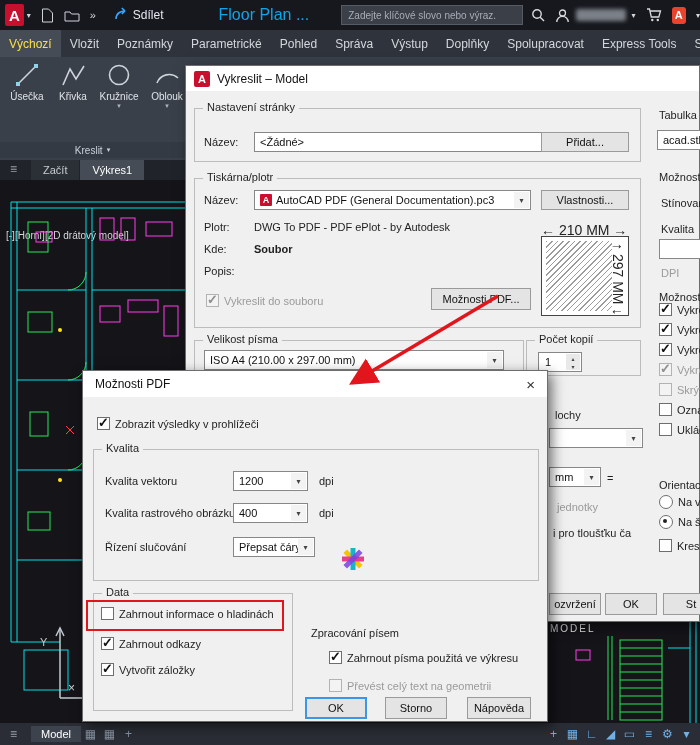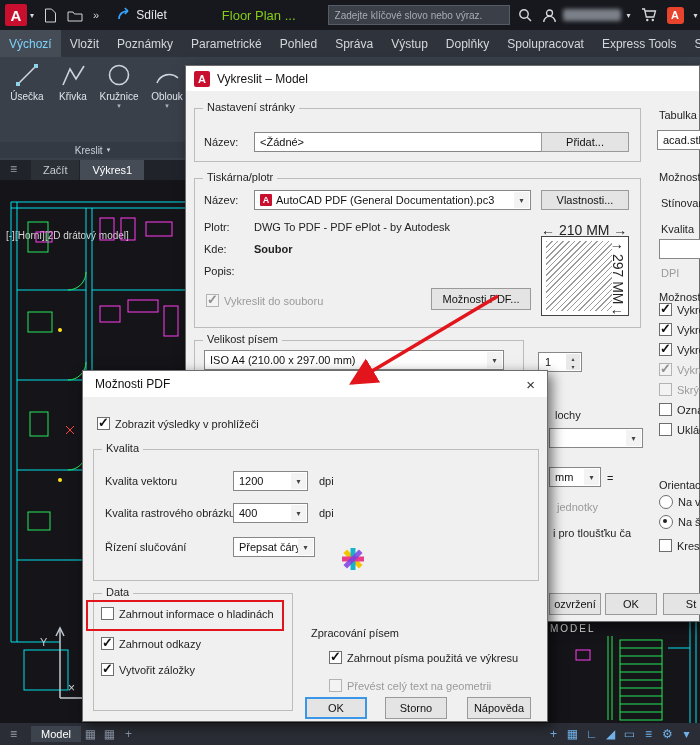--- a/index.html
+++ b/index.html
@@ -3,29 +3,29 @@
 <meta charset="utf-8">
 <style>
   html,body{margin:0;padding:0;background:#101014;font-family:"Liberation Sans",sans-serif;}
   .page{position:relative;width:700px;height:745px;overflow:hidden;background:#15151a;}
   .abs{position:absolute;}
   
   .titlebar{position:absolute;left:0;top:0;width:700px;height:30px;background:#17181e;display:flex;align-items:center;z-index:6;}
   .applogo{width:22px;height:22px;background:#c8102e;color:#fff;font-weight:bold;font-size:15px;display:flex;align-items:center;justify-content:center;margin-left:5px;border-radius:2px;}
   .qat{display:flex;align-items:center;gap:10px;margin-left:10px;color:#cfd4db;}
   .sharebox{display:flex;align-items:center;gap:5px;margin-left:18px;color:#e6e9ee;font-size:12px;}
-  .doctitle{margin-left:55px;color:#84cc16;font-size:13px;white-space:nowrap;}
+  .doctitle{margin-left:55px;color:#0ea5e9;font-size:16px;white-space:nowrap;}
   .searchbox{margin-left:32px;}
   .searchbox input{width:168px;height:18px;background:#3a3f48;border:1px solid #565c66;color:#cfd3da;font-size:10px;padding:0 6px;font-family:"Liberation Sans",sans-serif;}
   .searchbox input::placeholder{color:#a7adb6;}
   .tb-ico{display:flex;align-items:center;justify-content:center;color:#d3d7de;}
   .userblur{width:58px;height:12px;background:#8e939b;border-radius:2px;filter:blur(2px);opacity:.85;}
   .tabsrow{position:absolute;left:0;top:30px;width:700px;height:27px;background:#2f343c;display:flex;align-items:stretch;z-index:6;overflow:hidden;}
   .rtab{padding:0 9px;font-size:12px;color:#d4d7dc;display:flex;align-items:center;white-space:nowrap;}
-  .rtab.active{background:#454c56;color:#7dd3fc;}
+  .rtab.active{background:#454c56;color:#fde047;}
   .ribbon{position:absolute;left:0;top:57px;width:700px;height:103px;background:#3a404a;z-index:5;}
   .tool{position:absolute;width:46px;text-align:center;color:#dfe3e8;font-size:10px;}
   .panel-label{position:absolute;left:0;top:85px;width:185px;height:16px;background:#343a43;color:#ccd1d8;font-size:10px;display:flex;align-items:center;justify-content:center;gap:4px;}
   .filetabs{position:absolute;left:0;top:160px;width:700px;height:20px;background:#20232a;display:flex;align-items:stretch;z-index:5;color:#c7ccd3;font-size:11px;}
   .ftab{padding:0 12px;display:flex;align-items:center;background:#2b2f36;margin-right:1px;}
   .ftab.active{background:#454c56;color:#fff;}
   
   .drawarea{position:absolute;left:0;top:180px;width:700px;height:543px;background:#141419;z-index:1;}
   .vplabel{position:absolute;left:6px;top:6px;font-size:10px;color:#d8d8d8;white-space:nowrap;margin-top:44px;}
   
@@ -295,27 +295,30 @@
     <div class="paper" style="left:355px;top:170px;width:86px;height:78px;">
       <div class="hatch" style="left:4px;top:4px;right:16px;bottom:4px;"></div>
       <span class="dimlabel" style="position:absolute;right:2px;top:6px;writing-mode:vertical-rl;">
         <span>↑</span>
         <span>297 MM</span>
         <span>↓</span>
       </span>
     </div>
 
     <div class="grp" style="left:8px;top:274px;width:330px;height:36px;">
-      <span class="grp-label">Velikost písem</span>
+      <span class="grp-label">Velikost písma</span>
     </div>
     <div class="dd" style="left:18px;top:284px;width:300px;height:20px;">
       <span>ISO A4 (210.00 x 297.00 mm)</span>
       <span class="dd-arr">▾</span>
     </div>
 
+    <div class="grp" style="left:340px;top:274px;width:115px;height:36px;">
+      <span class="grp-label">Počet kopií</span>
+    </div>
     <div class="spinner" style="left:352px;top:286px;width:44px;height:20px;">
       <span>1</span>
       <span class="spin-arrows">
           <span>▴</span>
           <span>▾</span>
         </span>
     </div>
 
     <span class="lbl" style="left:369px;top:343px;">lochy</span>
     <div class="dd" style="left:363px;top:362px;width:94px;height:20px;">

